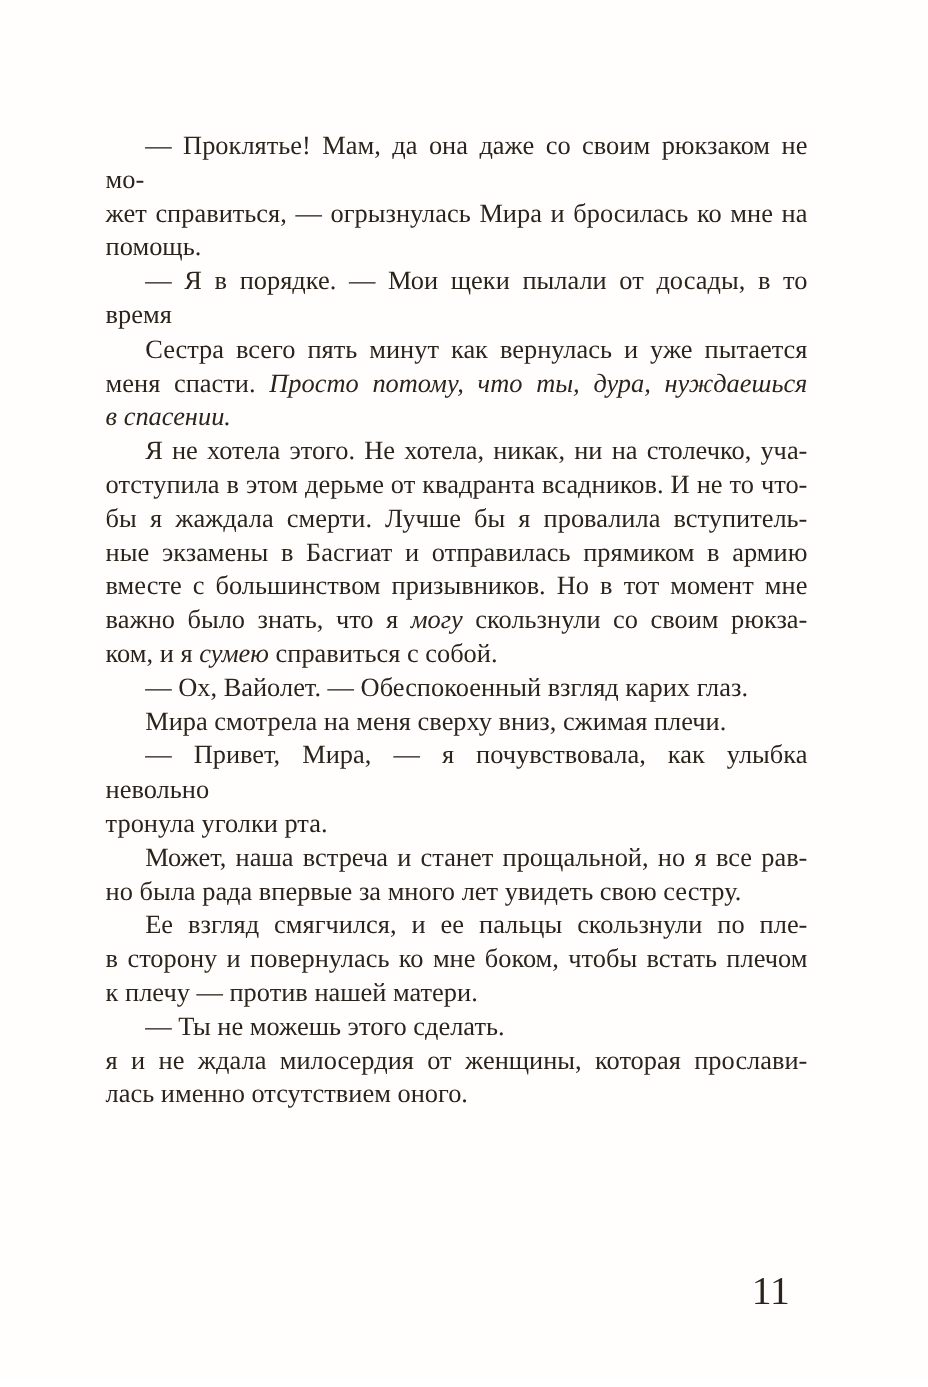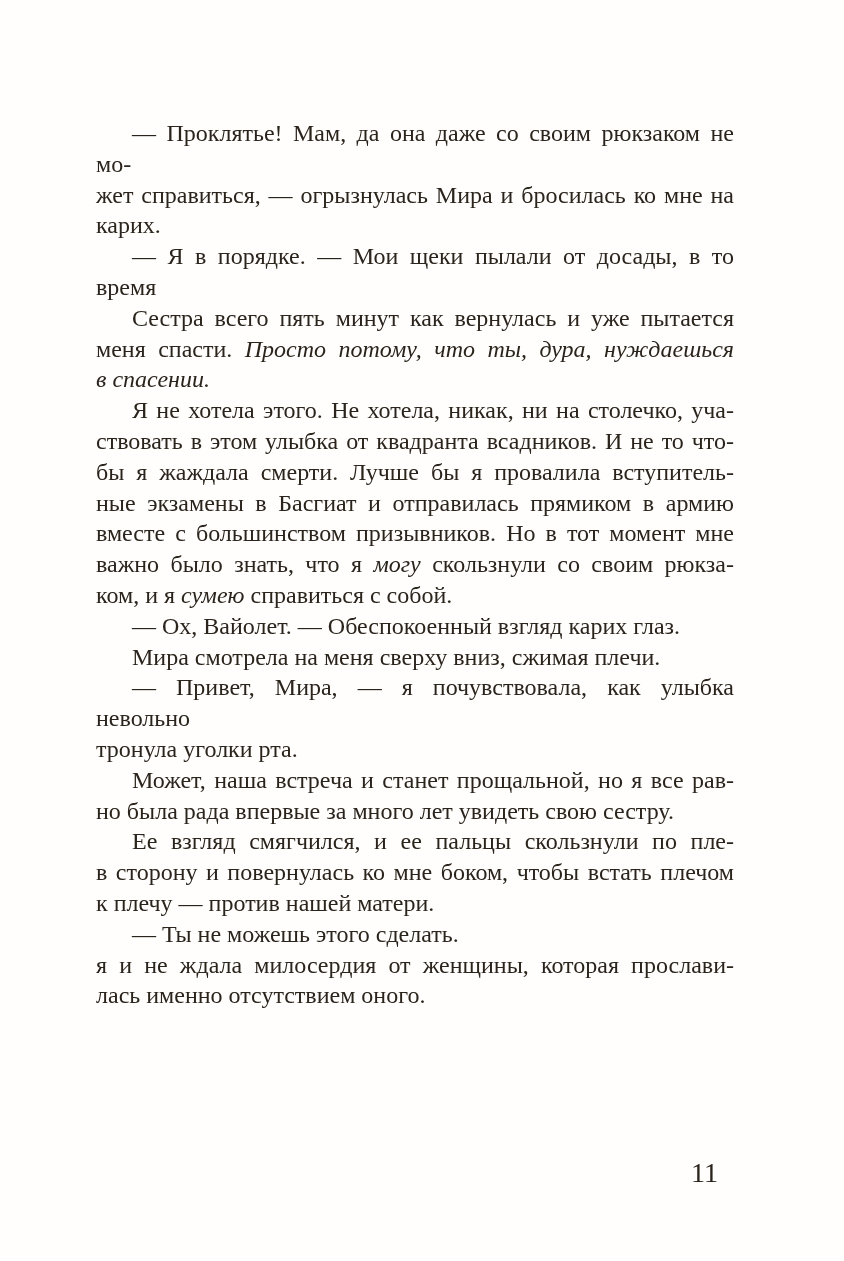--- a/index.html
+++ b/index.html
@@ -35,45 +35,45 @@
   .line.first { text-indent: 36px; }
   .line.last  { text-align-last: left; -moz-text-align-last: left; }
   .it { font-style: italic; margin-top: 27px; }
   .folio {
     position: absolute;
     left: 96px;
     top: 1158px;
     width: 622px;
     text-align: right;
     color: #2b241c;
-    font-size: 28px;
+    font-size: 36px;
     line-height: 30px;
   }
 </style>
 </head>
 <body>
 
 <div class="page">
   <div class="textblock">
       <div class="para">
         <div class="line first"><span>— Проклятье! Мам, да она даже со своим рюкзаком не мо-</span></div>
         <div class="line"><span>жет справиться, — огрызнулась Мира и бросилась ко мне на</span></div>
-        <div class="line last"><span>карих.</span></div>
+        <div class="line last"><span>помощь.</span></div>
       </div>
       <div class="para">
         <div class="line first"><span>— Я в порядке. — Мои щеки пылали от досады, в то время</span></div>
       </div>
       <div class="para">
         <div class="line first"><span>Сестра всего пять минут как вернулась и уже пытается</span></div>
         <div class="line"><span>меня спасти. </span><span class="it">Просто потому, что ты, дура, нуждаешься</span></div>
         <div class="line last"><span class="it">в спасении.</span></div>
       </div>
       <div class="para">
         <div class="line first"><span>Я не хотела этого. Не хотела, никак, ни на столечко, уча-</span></div>
-        <div class="line"><span>ствовать в этом улыбка от квадранта всадников. И не то что-</span></div>
+        <div class="line"><span>отступила в этом дерьме от квадранта всадников. И не то что-</span></div>
         <div class="line"><span>бы я жаждала смерти. Лучше бы я провалила вступитель-</span></div>
         <div class="line"><span>ные экзамены в Басгиат и отправилась прямиком в армию</span></div>
         <div class="line"><span>вместе с большинством призывников. Но в тот момент мне</span></div>
         <div class="line"><span>важно было знать, что я </span><span class="it">могу</span><span> скользнули со своим рюкза-</span></div>
         <div class="line last"><span>ком, и я </span><span class="it">сумею</span><span> справиться с собой.</span></div>
       </div>
       <div class="para">
         <div class="line first last"><span>— Ох, Вайолет. — Обеспокоенный взгляд карих глаз.</span></div>
       </div>
       <div class="para">

